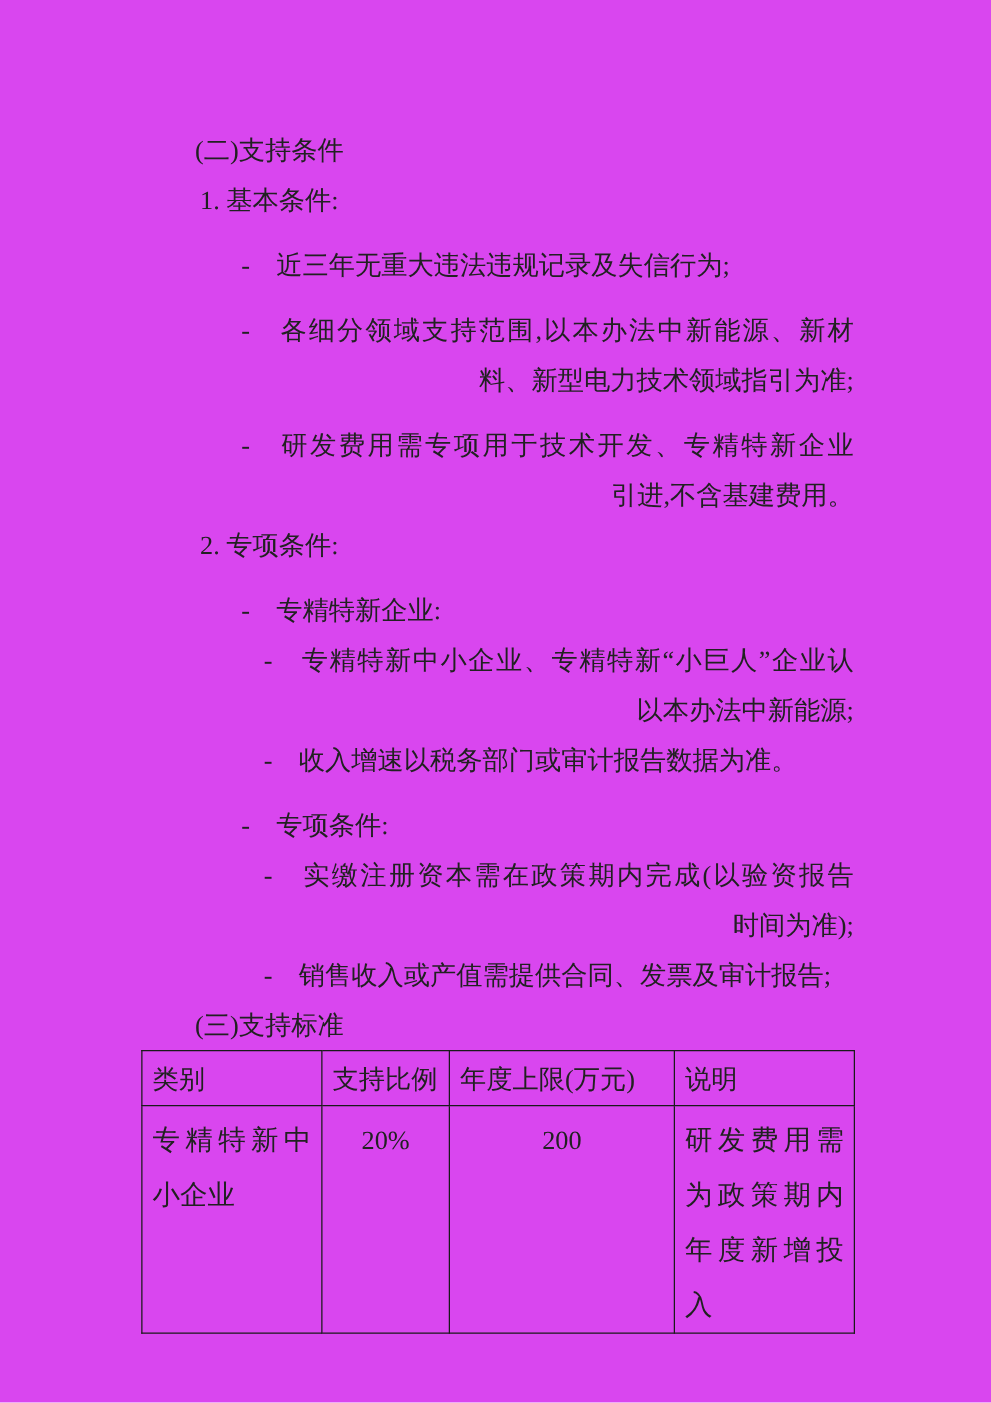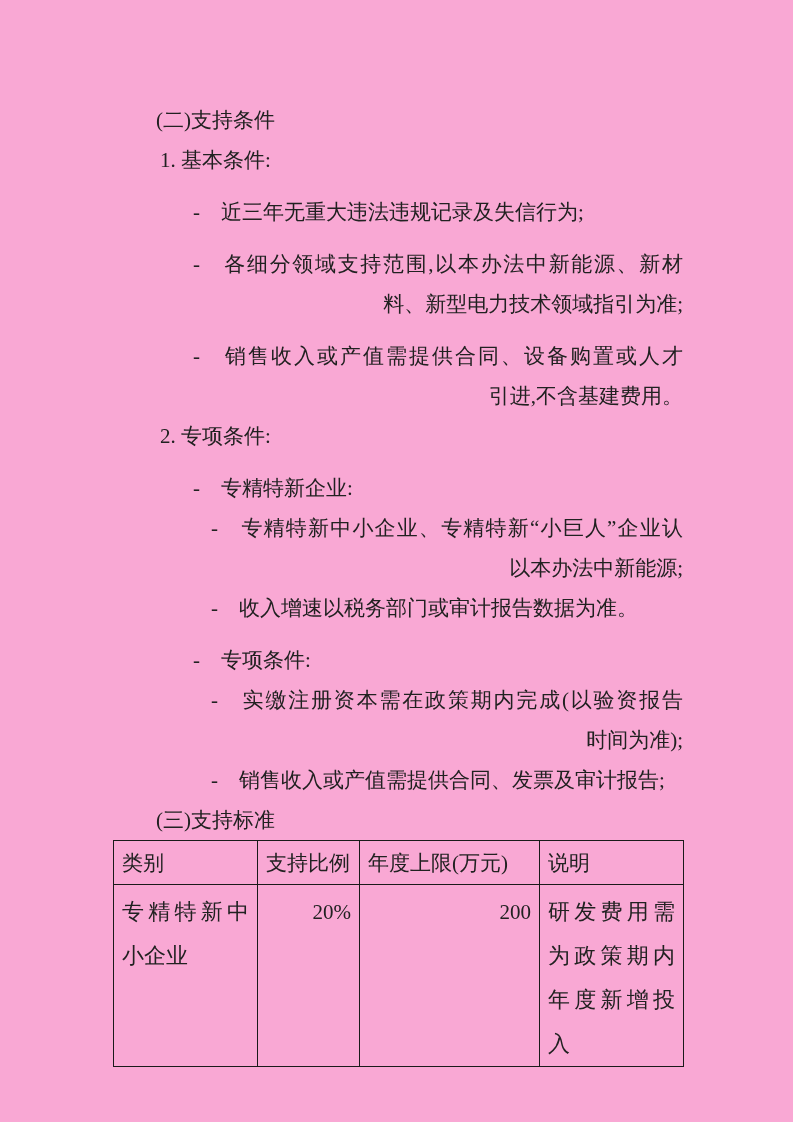--- a/index.html
+++ b/index.html
@@ -4,21 +4,21 @@
 <style>
   html, body {
     margin: 0;
     padding: 0;
     background: #ffffff;
   }
   .page {
     position: relative;
     width: 793px;
     height: 1122px;
-    background: #f9a8d4;
+    background: #d946ef;
     overflow: hidden;
     font-family: "Liberation Serif", "DejaVu Serif", serif;
     color: #212121;
   }
   .content {
     margin-left: 113px;
     width: 570px;
     padding-top: 100px;
   }
   .l {
@@ -54,21 +54,21 @@
     padding: 0 8px;
     text-align: left;
     vertical-align: middle;
     white-space: nowrap;
     font-size: 21px;
   }
   table.std td {
     height: 160px;
     padding: 5px 8px 0 8px;
     vertical-align: top;
-    text-align: right;
+    text-align: center;
     font-size: 22px;
     line-height: 44px;
   }
   table.std td.cjk-justify {
     text-align: justify;
     text-justify: inter-character;
   }
   table.std td.num-cell {
     font-size: 21px;
   }
@@ -77,21 +77,21 @@
 <body>
 
 <div class="page">
   <div class="content">
 
     <p class="l indent-head">(二)支持条件</p>
     <p class="l indent-num">1. 基本条件:</p>
     <p class="l indent-b2">-　近三年无重大违法违规记录及失信行为;</p>
     <p class="l indent-b2 jfull">-　各细分领域支持范围,以本办法中新能源、新材</p>
     <p class="l indent-cont">料、新型电力技术领域指引为准;</p>
-    <p class="l indent-b2 jfull">-　销售收入或产值需提供合同、设备购置或人才</p>
+    <p class="l indent-b2 jfull">-　研发费用需专项用于技术开发、专精特新企业</p>
     <p class="l indent-cont">引进,不含基建费用。</p>
     <p class="l indent-num">2. 专项条件:</p>
     <p class="l indent-b2">-　专精特新企业:</p>
     <p class="l indent-b3 jfull">-　专精特新中小企业、专精特新“小巨人”企业认</p>
     <p class="l indent-cont">以本办法中新能源;</p>
     <p class="l indent-b3">-　收入增速以税务部门或审计报告数据为准。</p>
     <p class="l indent-b2">-　专项条件:</p>
     <p class="l indent-b3 jfull">-　实缴注册资本需在政策期内完成(以验资报告</p>
     <p class="l indent-cont">时间为准);</p>
     <p class="l indent-b3">-　销售收入或产值需提供合同、发票及审计报告;</p>

